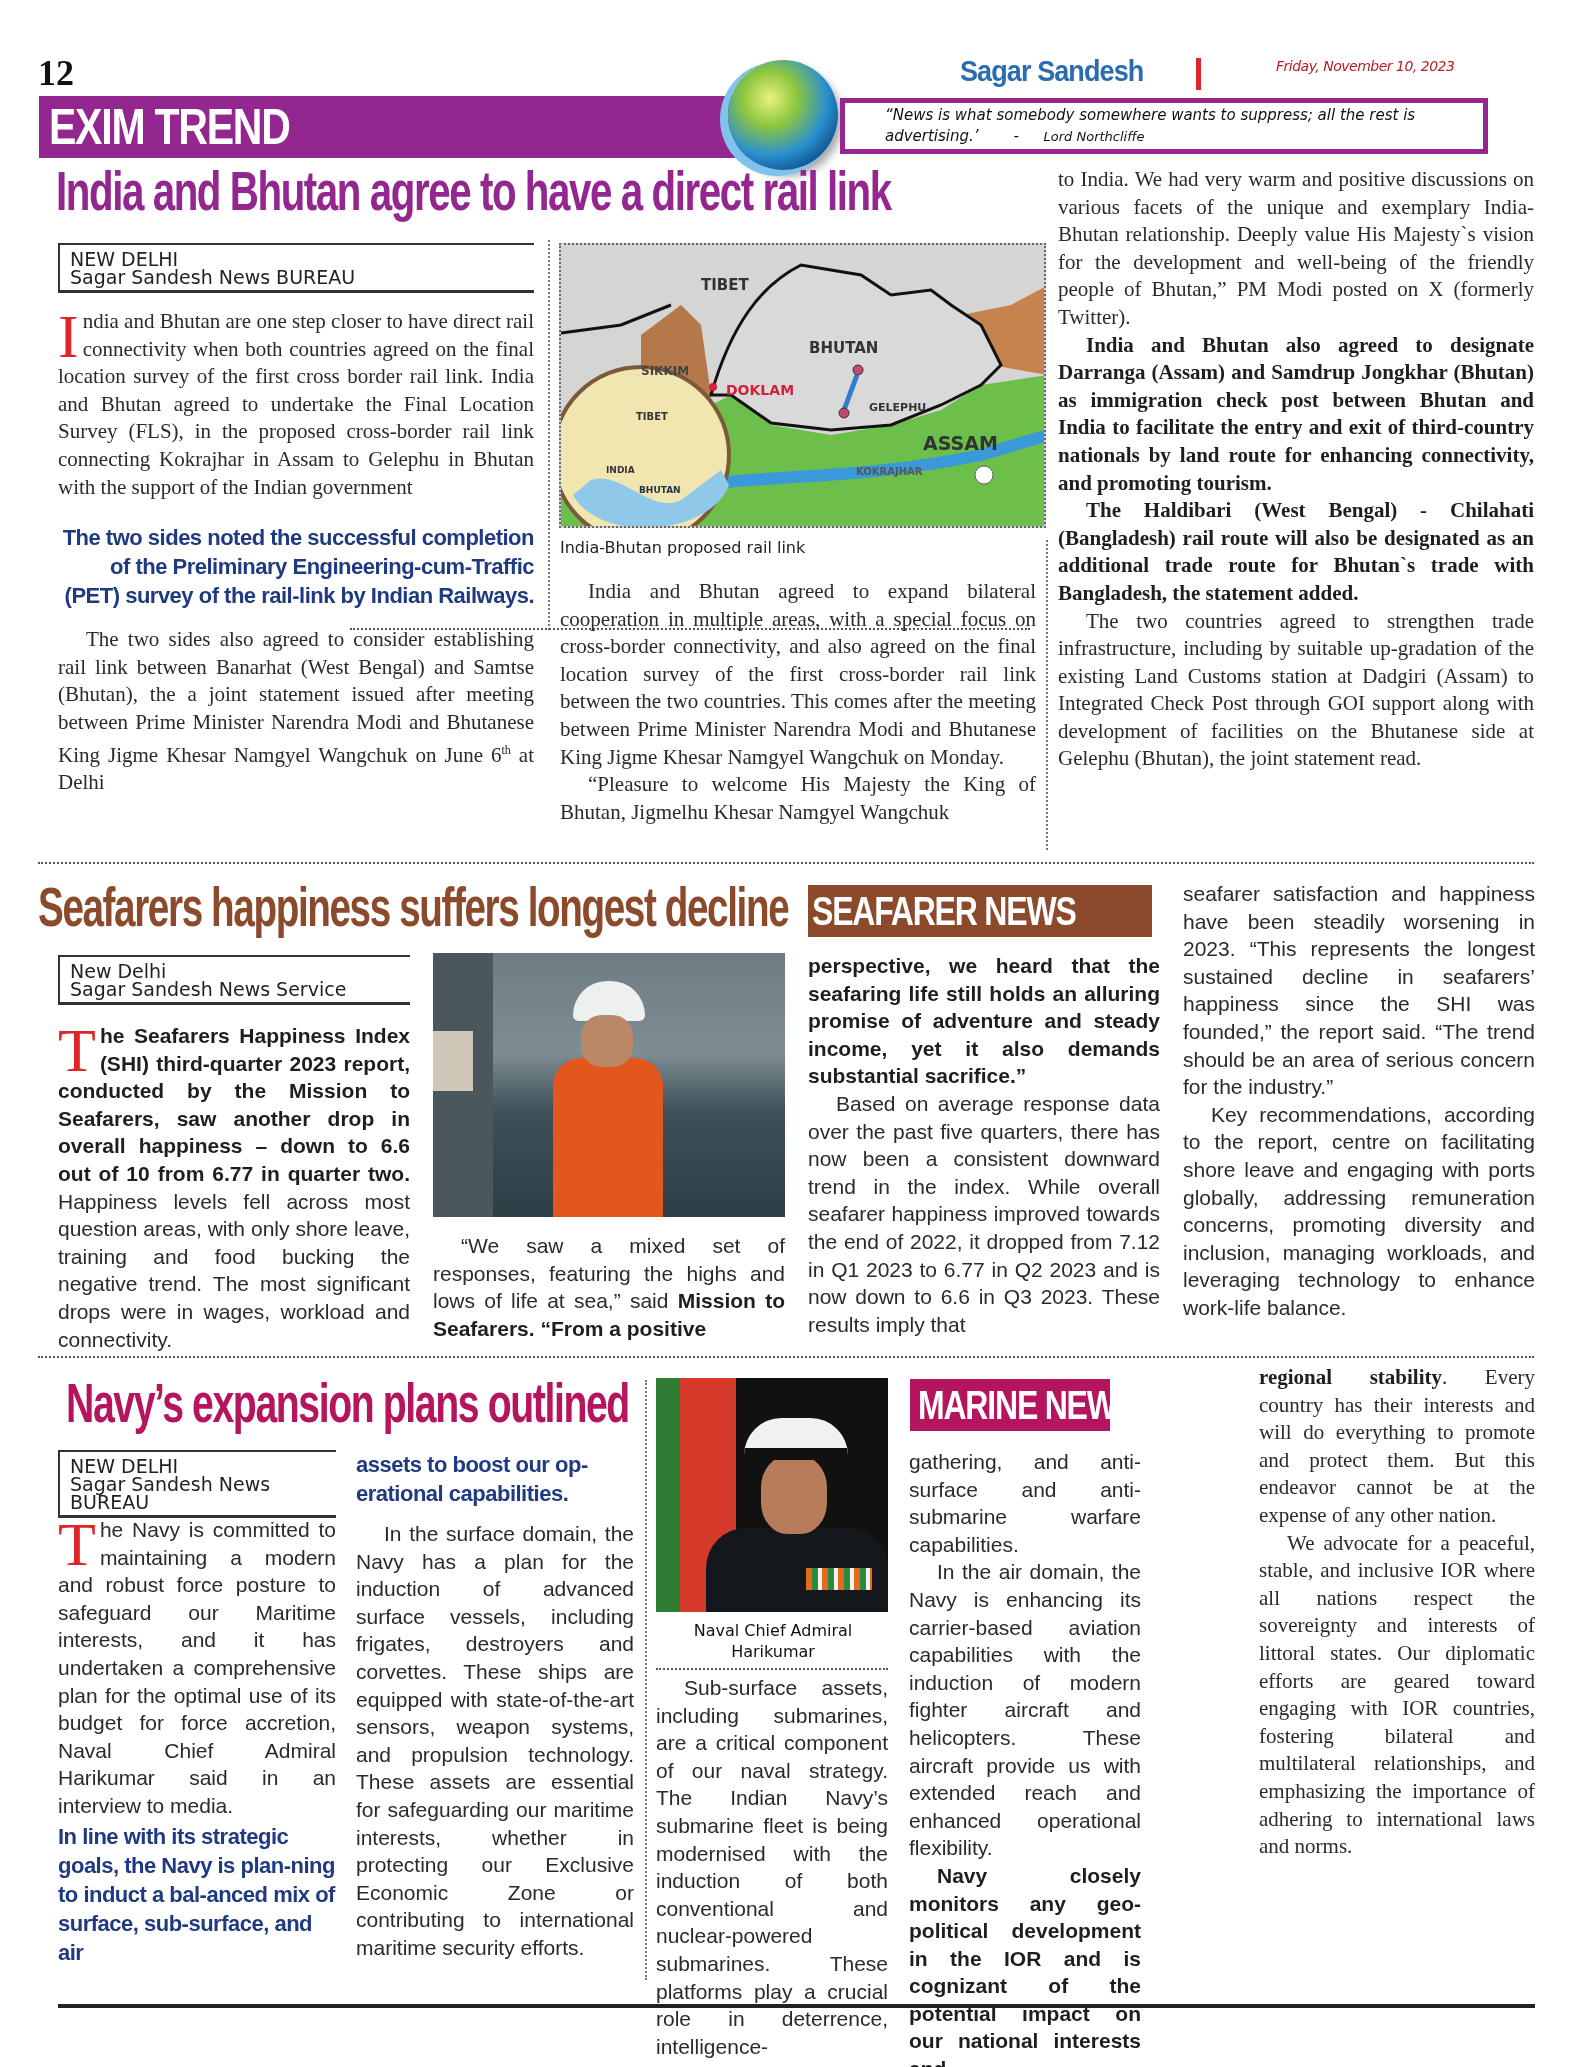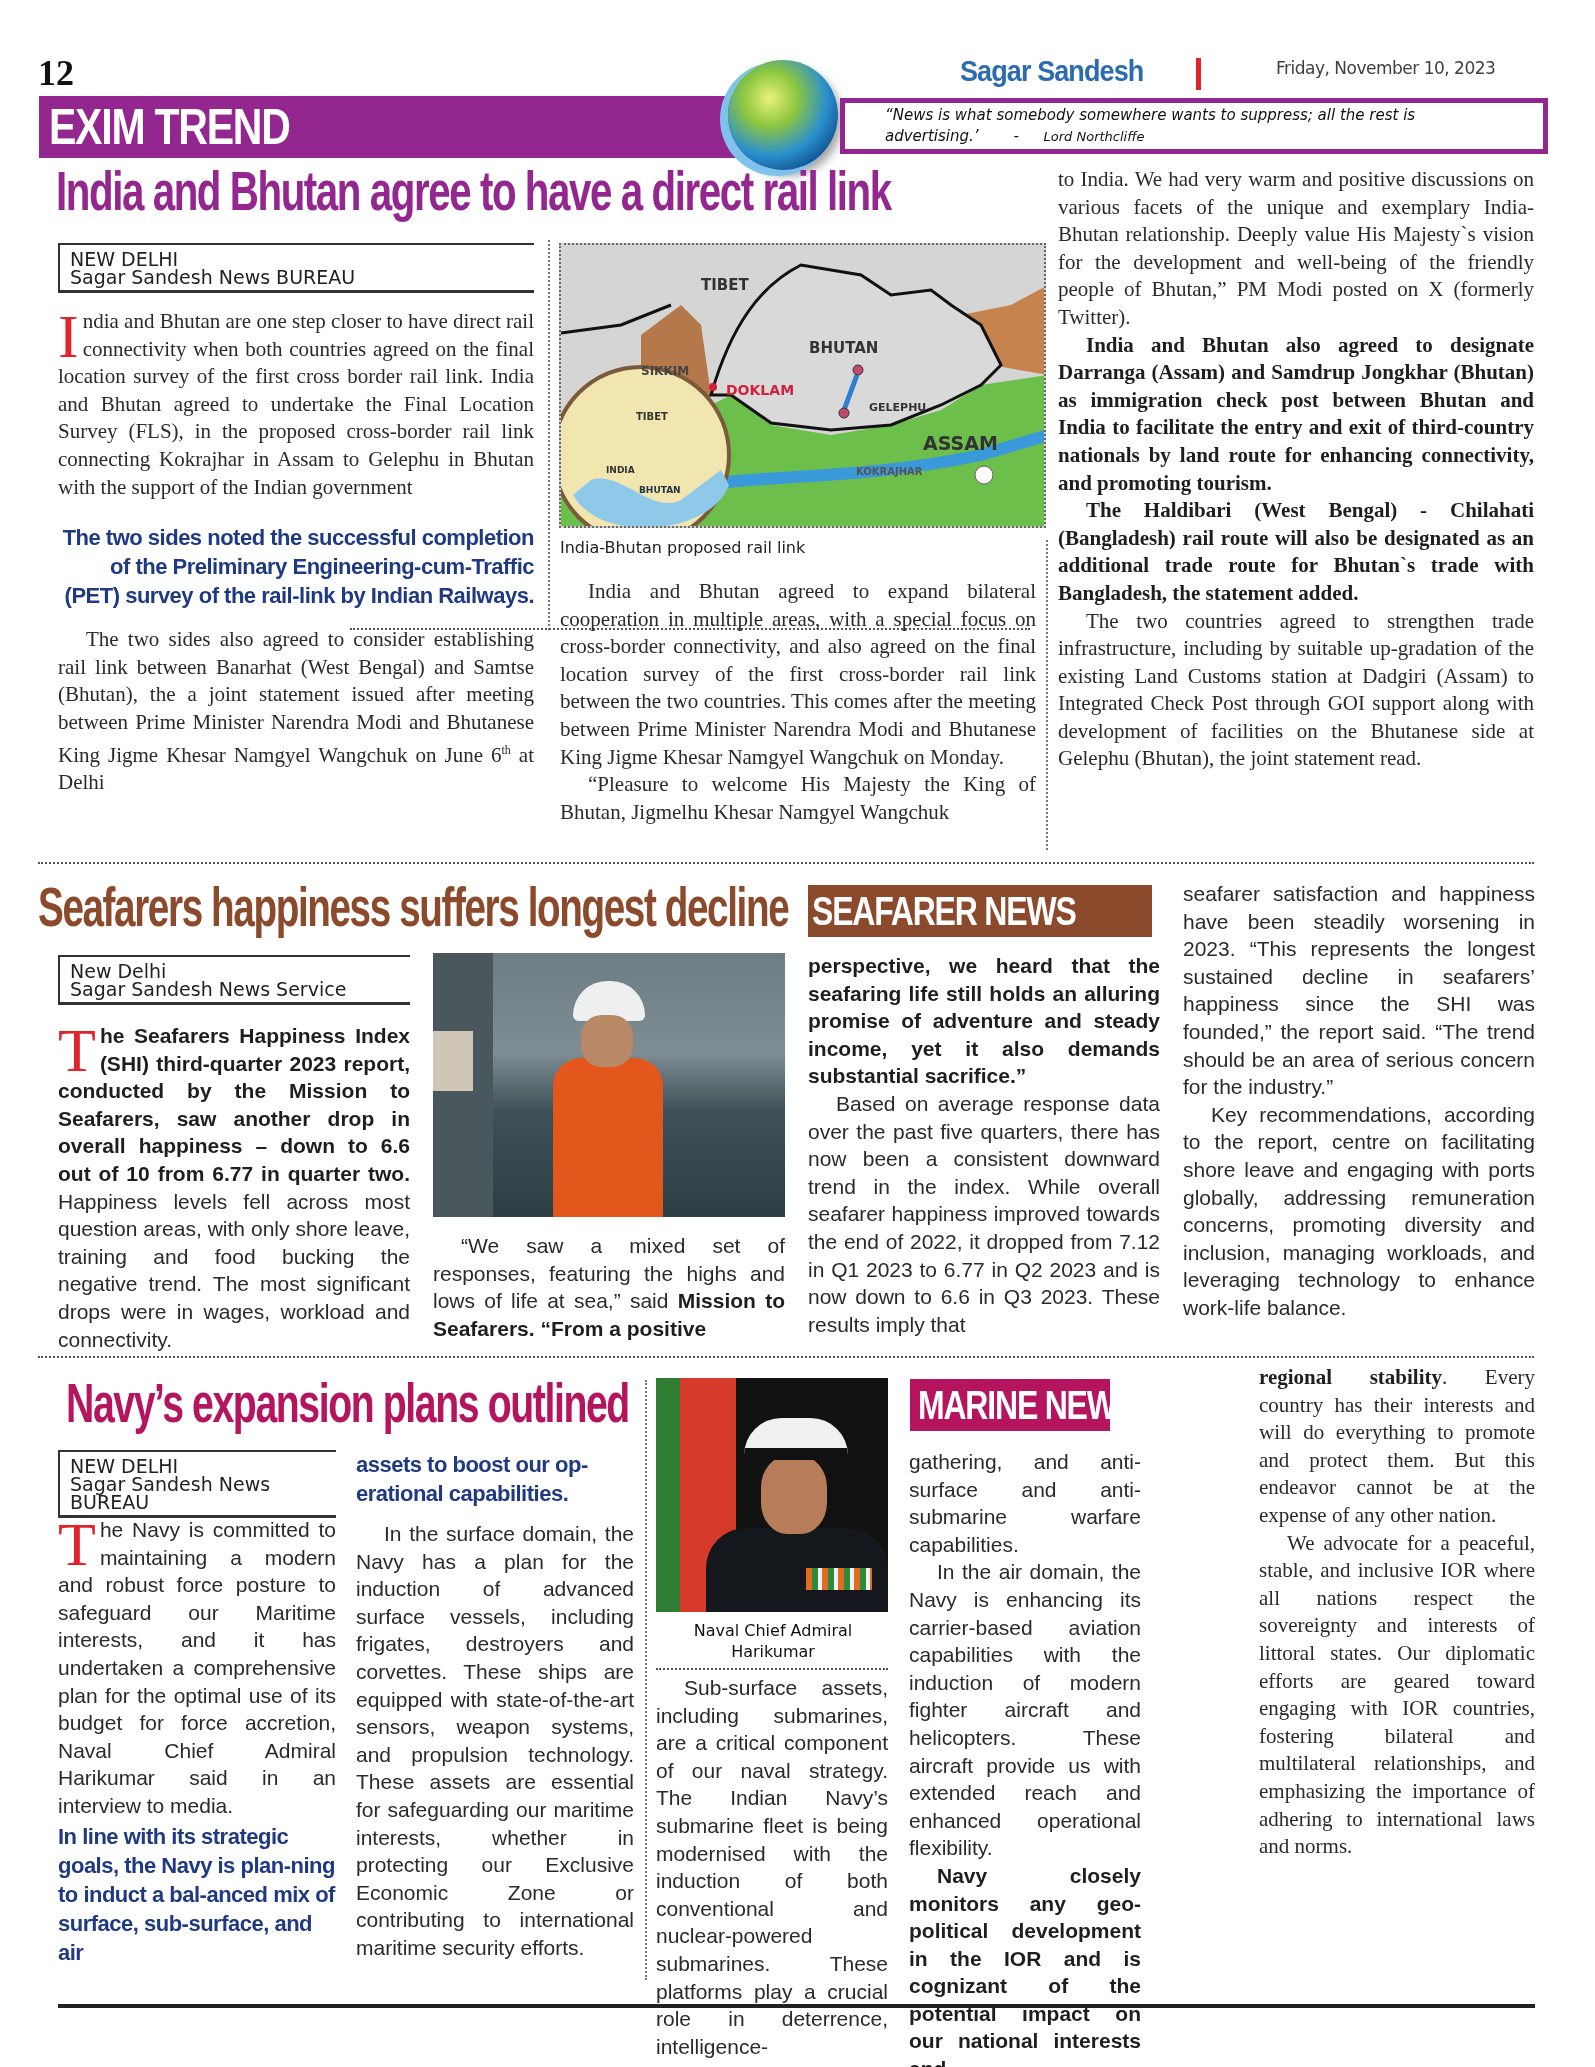--- a/index.html
+++ b/index.html
@@ -25,23 +25,23 @@
 <div class="abs" style="left:39px; top:96px; width:740px; height:62px; background:#93278f;">
   <div class="abs section-tag" style="left:10px; top:4px; font-size:50px; line-height:54px; transform:scaleX(0.82); transform-origin:left top;">EXIM TREND</div>
 </div>
 
 <div class="abs" style="left:728px; top:60px; width:110px; height:110px; border-radius:50%;
             background: radial-gradient(circle at 38% 35%, #e9f27a 0%, #8cc63f 28%, #2a8fcf 58%, #0d4f8a 80%, #0a2f55 100%);
             box-shadow: -6px 4px 0 2px #7fc3ec, 4px 6px 8px rgba(0,0,0,.35);"></div>
 
 <div class="abs" style="left:960px; top:54px; font-family:'Liberation Sans',sans-serif; font-weight:bold; font-size:30px; color:#2b6cb0; letter-spacing:-1px; transform:scaleX(0.9); transform-origin:left top;">Sagar Sandesh</div>
 <div class="abs" style="left:1061px; top:58px; width:5px; height:32px; background:#e0242a; margin-left:135px;"></div>
-<div class="abs" style="left:1276px; top:58px; font-family:'DejaVu Sans',sans-serif; font-size:17px; color:#404040; letter-spacing:-0.5px;">Friday, November 10, 2023</div>
-
-<div class="abs" style="left:840px; top:98px; width:708px; height:56px; border:5px solid #93278f; background:#fff;">
+<div class="abs" style="left:1276px; top:58px; font-family:'DejaVu Sans',sans-serif; font-size:14px; color:#b91c1c; letter-spacing:-0.5px;font-style:italic;">Friday, November 10, 2023</div>
+
+<div class="abs" style="left:840px; top:98px; width:648px; height:56px; border:5px solid #93278f; background:#fff;">
   <div class="abs" style="left:40px; top:2px; width:620px; font-family:'DejaVu Sans',sans-serif; font-style:italic; font-size:15px; line-height:21px; color:#111;">
     <span>“News is what somebody somewhere wants to suppress; all the rest is advertising.’</span>
     <span style="margin:0 20px 0 30px;">-</span>
     <span style="font-size:13px;">Lord Northcliffe</span>
   </div>
 </div>
 
 <div class="abs headline" style="left:56px; top:160px; font-size:56px; line-height:62px; color:#93278f; transform:scaleX(0.72);">India and Bhutan agree to have a direct rail link</div>
 
 <div class="abs byline" style="left:58px; top:243px; width:476px;">

